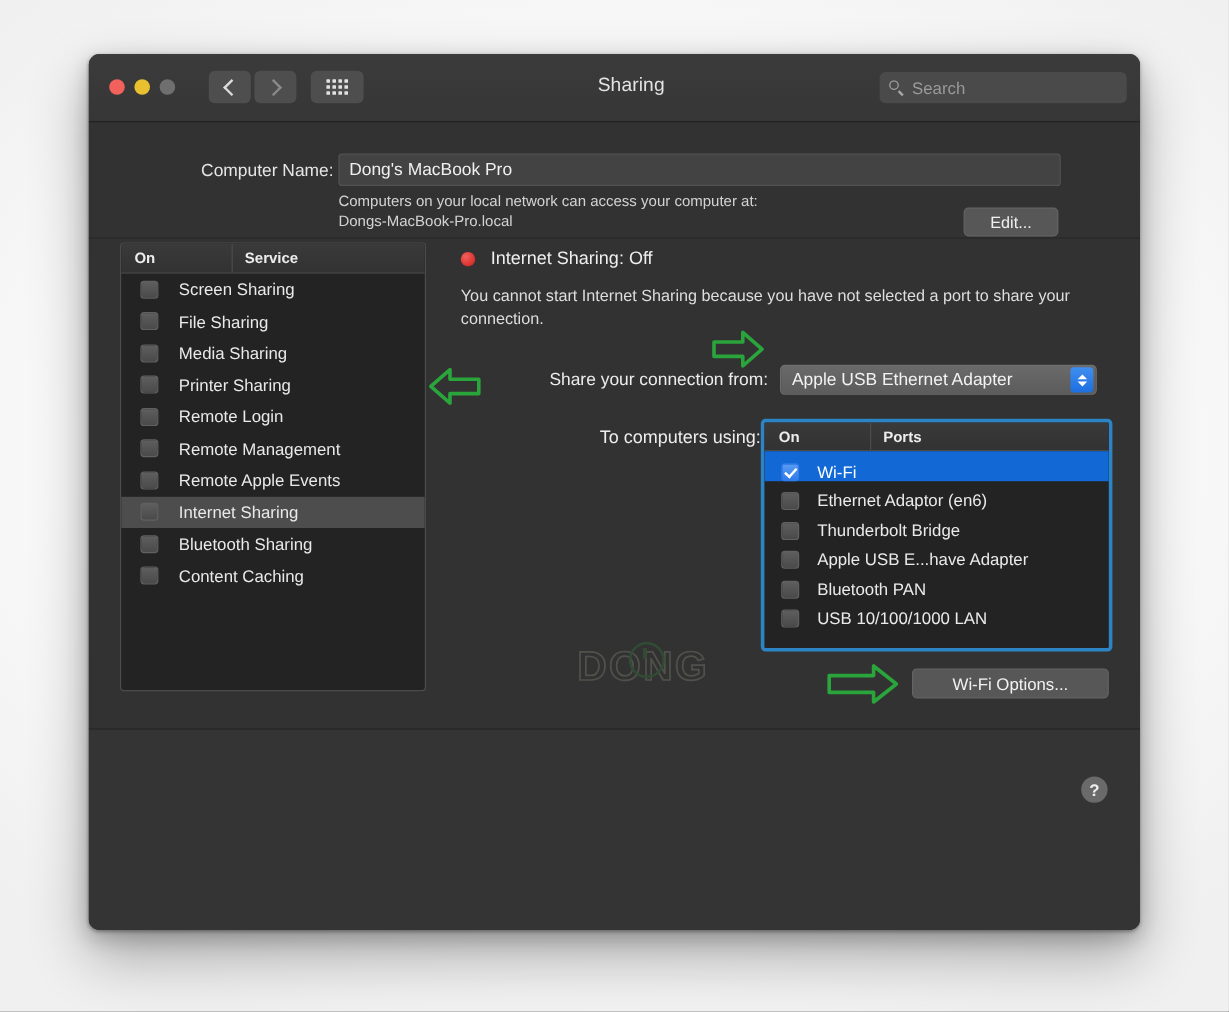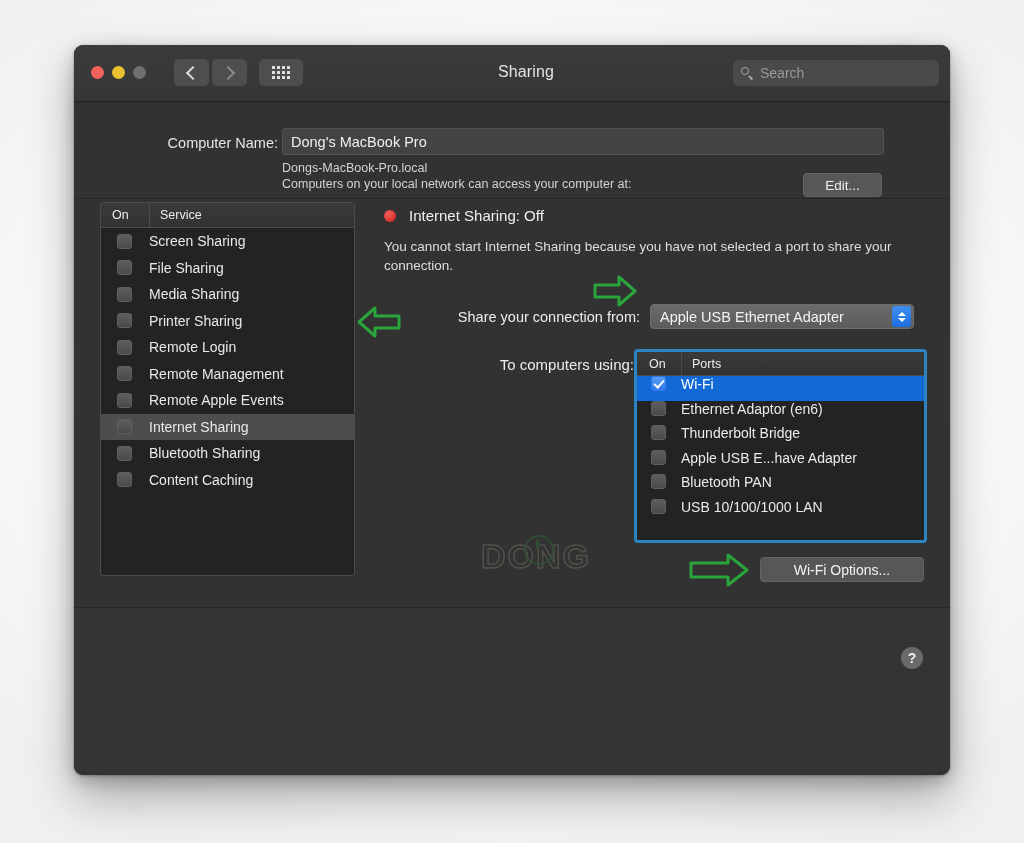--- a/index.html
+++ b/index.html
@@ -243,21 +243,22 @@
     overflow: hidden;
   }
   .tbl-head {
     display: flex;
     height: 24px;
     background: linear-gradient(#3a3a3a, #323232);
     border-bottom: 1px solid #4b4b4b;
     align-items: center;
     font-size: 12.5px;
     color: #ededed;
-    font-weight: normal;
+    font-weight: bold;
+    gap: 44px;
   }
   .tbl-head .c-on {
     width: 48px;
     padding-left: 11px;
     box-sizing: border-box;
   }
   .tbl-head .c-name {
     flex: 1;
     padding-left: 10px;
     border-left: 1px solid #4b4b4b;
@@ -403,21 +404,21 @@
     background: #232323;
     border: 3px solid #2d84c4;
     border-radius: 4px;
     box-sizing: border-box;
     overflow: hidden;
   }
   .ports .tbl-head { height: 23px; }
   .ports .tbl-head .c-on { width: 44px; padding-left: 12px; }
   .port-row {
     display: flex;
-    align-items: flex-start;
+    align-items: flex-end;
     height: 24.5px;
     font-size: 14px;
     color: #eaeaea;
   }
   .port-row.selected { background: #1268d4; color: #ffffff; }
   .port-row .cb-cell {
     width: 44px;
     display: flex;
     justify-content: flex-start;
     padding-left: 14px;
@@ -559,22 +560,22 @@
     <div class="searchbox">
       <span class="search-glyph"></span>
       <span class="search-placeholder">Search</span>
     </div>
   </div>
 
   <div class="namesec">
     <div class="name-label">Computer Name:</div>
     <div class="name-field">Dong's MacBook Pro</div>
     <div class="name-help">
+      <div>Computers on your local network can access your computer at:</div>
       <div>Dongs-MacBook-Pro.local</div>
-      <div>Computers on your local network can access your computer at:</div>
     </div>
   </div>
   <div class="edit-btn">Edit...</div>
 
   <div class="body">
 
     <div class="services">
       <div class="tbl-head">
         <div class="c-on">On</div>
         <div class="c-name">Service</div>

